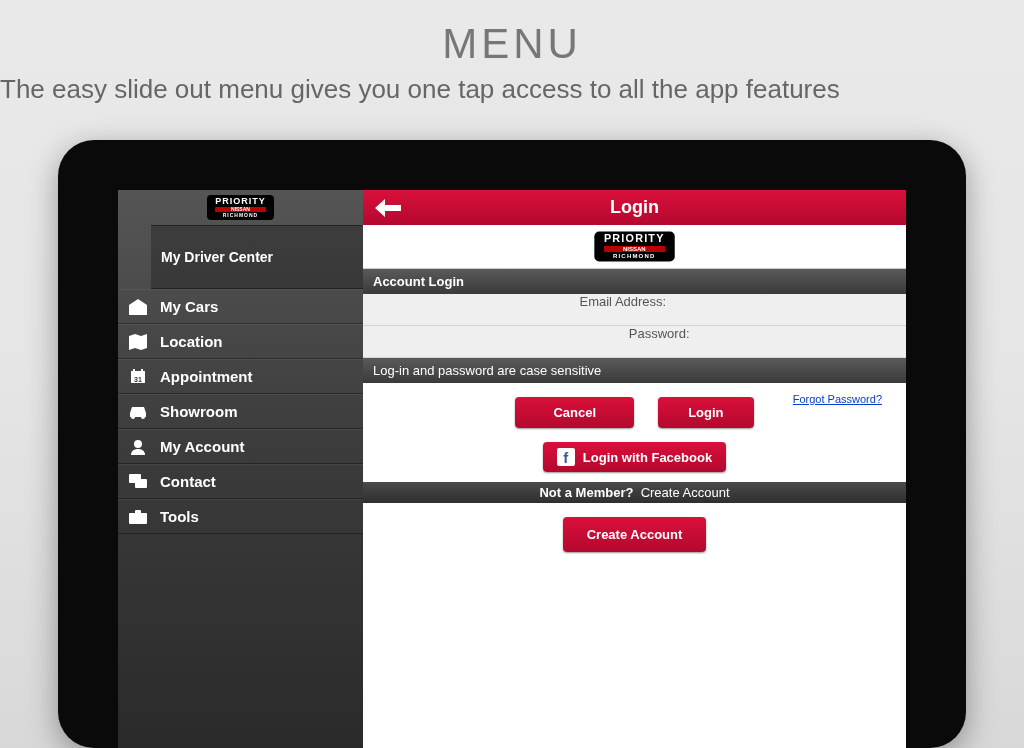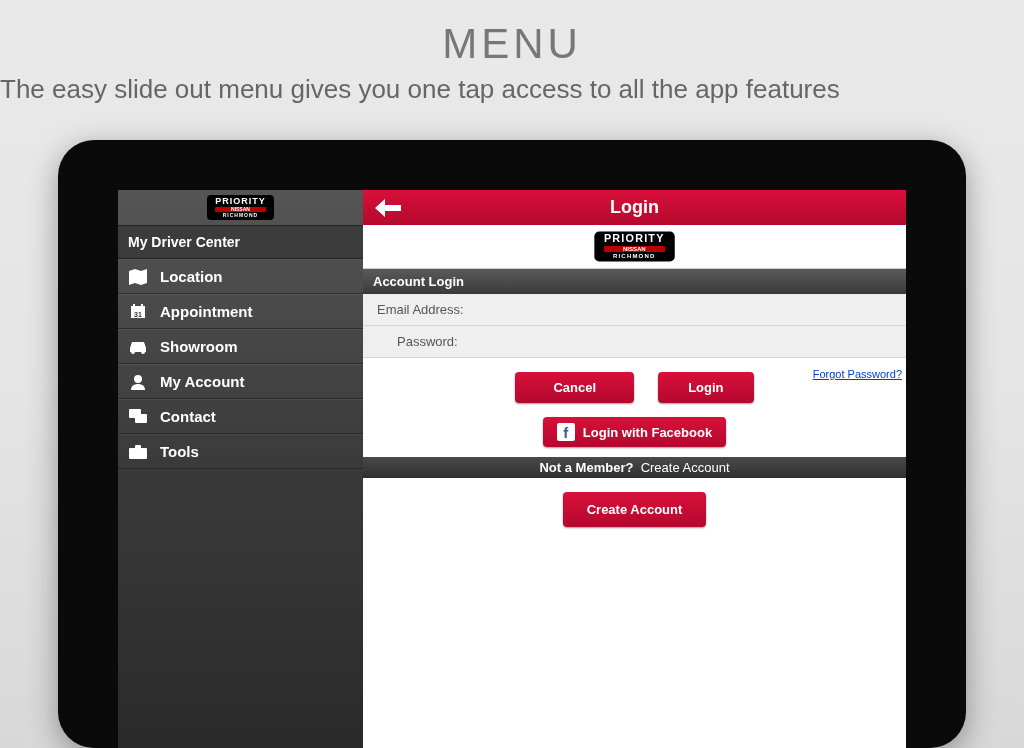--- a/index.html
+++ b/index.html
@@ -66,24 +66,25 @@
     font-weight:bold;
     text-align:center;
     line-height:1;
   }
   .logo-chip .l1 { letter-spacing:1px; font-size:9px;}
   .logo-chip .l2 { font-size:5px; display:block; background:#b00; padding:0 2px; border-radius:1px; margin:1px 0;}
   .logo-chip .l3 { font-size:5px; letter-spacing:1px;}
   .menu-header {
     font-size: 14px;
     font-weight: bold;
-    padding: 8px 10px;
+    padding: 23px 10px;
     background: rgba(0,0,0,0.25);
     border-top: 1px solid rgba(0,0,0,0.4);
     border-bottom: 1px solid rgba(0,0,0,0.4);
+    margin-left: 33px;
   }
   .menu-item {
     display: flex;
     align-items: center;
     gap: 12px;
     padding: 8px 10px;
     font-size: 15px;
     font-weight: bold;
     cursor: pointer;
     border-bottom: 1px solid rgba(0,0,0,0.35);
@@ -138,20 +139,21 @@
   }
   .field-row {
     height:32px;
     background:#efefef;
     border-bottom:1px solid #d5d5d5;
     display:flex;
     align-items:center;
     padding:0 14px;
     font-size:13px;
     color:#555;
+    flex-direction:column;
   }
   .field-row .lbl { width:110px; }
   .field-row input {
     flex:1;
     border:none;
     background:transparent;
     outline:none;
     font-size:13px;
   }
   .btn {
@@ -167,21 +169,21 @@
   }
   .btn-row {
     position:relative;
     display:flex;
     justify-content:center;
     gap:24px;
     padding:14px 0 4px 0;
   }
   .forgot {
     position:absolute;
-    right:4px;
+    right:24px;
     top:10px;
     color:#003fcf;
     font-size:11px;
     text-decoration:underline;
     cursor:pointer;
   }
   .fb-row { display:flex; justify-content:center; padding:10px 0; }
   .fb-btn {
     display:flex;
     align-items:center;
@@ -219,20 +221,28 @@
           <div class="l1">PRIORITY</div>
           <span class="l2">NISSAN</span>
           <div class="l3">RICHMOND</div>
         </div>
       </div>
       <div class="menu-header">My Driver Center</div>
 
       <div class="menu-item">
         <span class="mi-icon">
           <svg width="18" height="16" viewBox="0 0 18 16">
+              <path d="M0 6 L9 0 L18 6 V16 H0 Z M3 8 H15 V10 H3 Z M3 11 H15 V13 H3 Z"></path>
+            </svg>
+        </span>
+        <span>My Cars</span>
+      </div>
+      <div class="menu-item">
+        <span class="mi-icon">
+          <svg width="18" height="16" viewBox="0 0 18 16">
               <path d="M0 2 L6 0 V14 L0 16 Z M6 0 L12 2 V16 L6 14 Z M12 2 L18 0 V14 L12 16 Z"></path>
             </svg>
         </span>
         <span>Location</span>
       </div>
       <div class="menu-item">
         <span class="mi-icon">
           <svg width="16" height="16" viewBox="0 0 16 16">
               <path d="M1 2h14v12H1z M1 2h14v3H1z"></path>
               <rect x="3" y="0" width="2" height="3"></rect>
@@ -299,24 +309,25 @@
         </div>
       </div>
 
       <div class="section-dark">Account Login</div>
 
       <div class="field-row">
         <span class="lbl">Email Address:</span>
         <input type="text" style="">
       </div>
       <div class="field-row" style="padding-left:34px;">
-        <span class="lbl" style="width:90px;">Password:</span>
+        <span class="lbl" style="width:90px;text-align:right;">Password:</span>
         <input type="password" style="">
       </div>
 
+      <div class="section-dark" style="font-weight:normal;">Log-in and password are case sensitive</div>
 
       <div class="btn-row">
         <button class="btn">Cancel</button>
         <button class="btn" style="padding-left:30px;padding-right:30px;">Login</button>
         <span class="forgot">Forgot Password?</span>
       </div>
 
       <div class="fb-row">
         <button class="btn fb-btn">
           <span class="fb-square">f</span>

